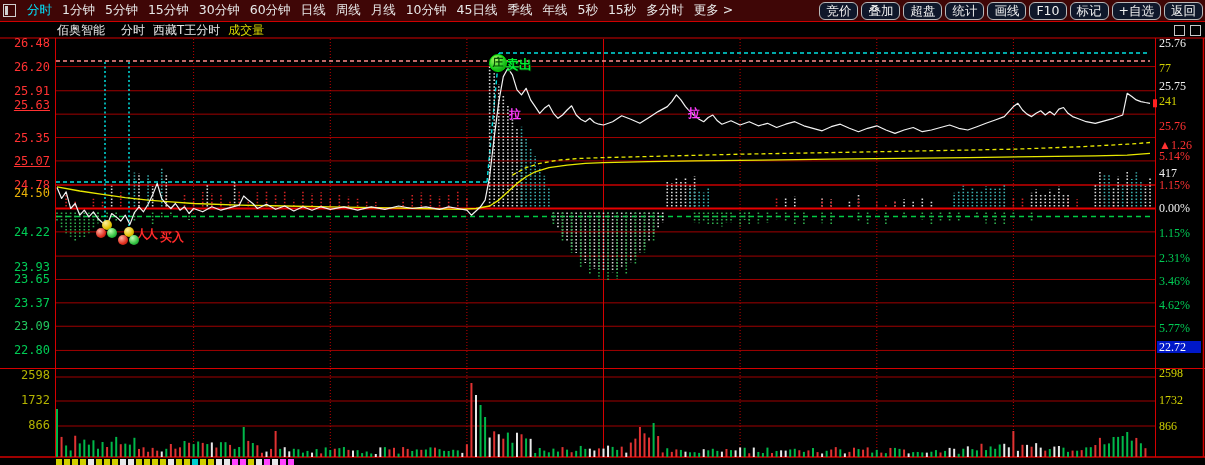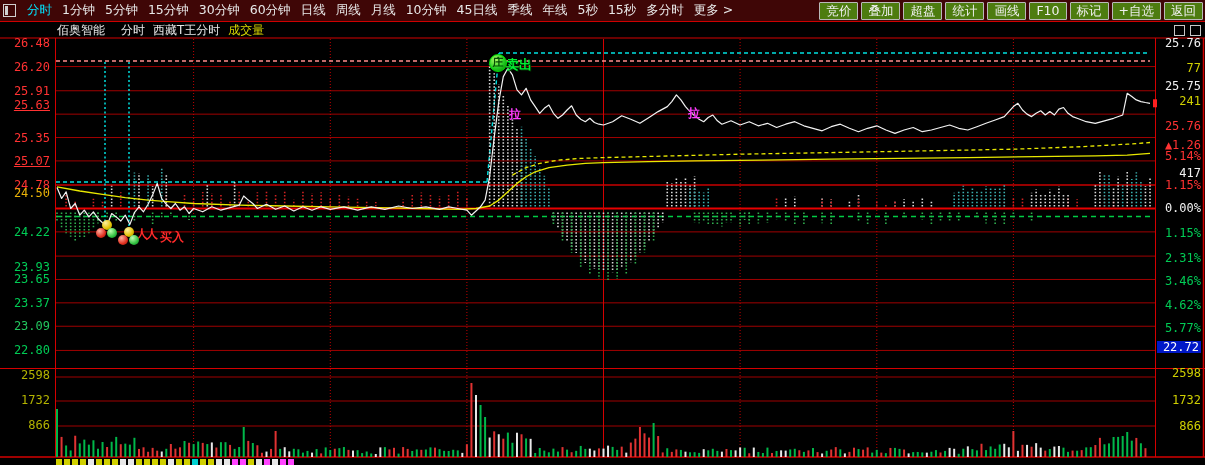--- a/index.html
+++ b/index.html
@@ -8,37 +8,37 @@
   
   #toolbar{position:absolute;left:0;top:0;width:1205px;height:22px;background:#3f0606;
     border-bottom:1px solid #cf0000;display:flex;align-items:center;box-sizing:border-box;
     font-size:12.5px;color:#e8e8e8;white-space:nowrap;}
   #toolbar .pane-icon{width:11px;height:11px;border:1px solid #cfcfcf;margin:0 6px 0 3px;
     position:relative;flex:0 0 auto;}
   #toolbar .pane-icon:before{content:"";position:absolute;left:1px;top:1px;bottom:1px;width:3px;background:#cfcfcf;}
   .tb-item{padding:0 5px;cursor:default;}
   .tb-item.active{color:#00e5ff;}
   #tb-right{margin-left:auto;display:flex;gap:3px;padding-right:2px;}
-  .tb-btn{border:1px solid #b9b9b9;background:#4d7c0f;color:#f0f0f0;padding:0px 6px;
-    font-size:12.5px;line-height:16px;border-radius:1px;cursor:default;}
+  .tb-btn{border:1px solid #b9b9b9;background:#0f172a;color:#f0f0f0;padding:0px 6px;
+    font-size:12.5px;line-height:16px;border-radius:6px;cursor:default;}
   
   #header{position:absolute;left:0;top:23px;width:1205px;height:14px;display:flex;gap:0;
     align-items:center;font-size:12px;color:#e8e8e8;}
   #header .h-stock{margin-left:57px;}
   #header .h-period{margin-left:16px;}
   #header .h-indicator{margin-left:8px;}
   #header .h-vol{margin-left:8px;color:#d8d800;}
   .h-winicon{width:9px;height:9px;border:1px solid #c8c8c8;margin-left:5px;}
   .h-winicon.first{margin-left:auto;}
   .h-winicon.last{margin-right:4px;}
   
   .axlbl{position:absolute;font-family:"DejaVu Sans Mono","DejaVu Sans",monospace;
     font-size:12px;line-height:12px;transform:translateY(-50%);white-space:nowrap;}
   .axlbl.left{width:50px;text-align:right;left:0;}
-  .axlbl.right{left:1159px;width:42px;text-align:right;}
+  .axlbl.right{left:1159px;width:42px;font-family:Liberation Serif, serif;}
   .axlbl.boxed{background:#0018c8;color:#fff;padding:0 2px;}
   
   #plot-svg{position:absolute;left:0;top:0;}
   
   .mk{position:absolute;font-size:12px;line-height:12px;font-weight:bold;white-space:nowrap;}
   .mk-la{color:#ff3cff;text-shadow:0 0 1px #000;}
   .mk-buy{color:#ff2a2a;}
   .mk-carets{color:#ff2a2a;letter-spacing:-2px;}
   .badge-zhuang{position:absolute;width:16px;height:16px;border-radius:50%;
     background:radial-gradient(circle at 35% 30%,#b6ff66,#22cc22 55%,#067a06);

